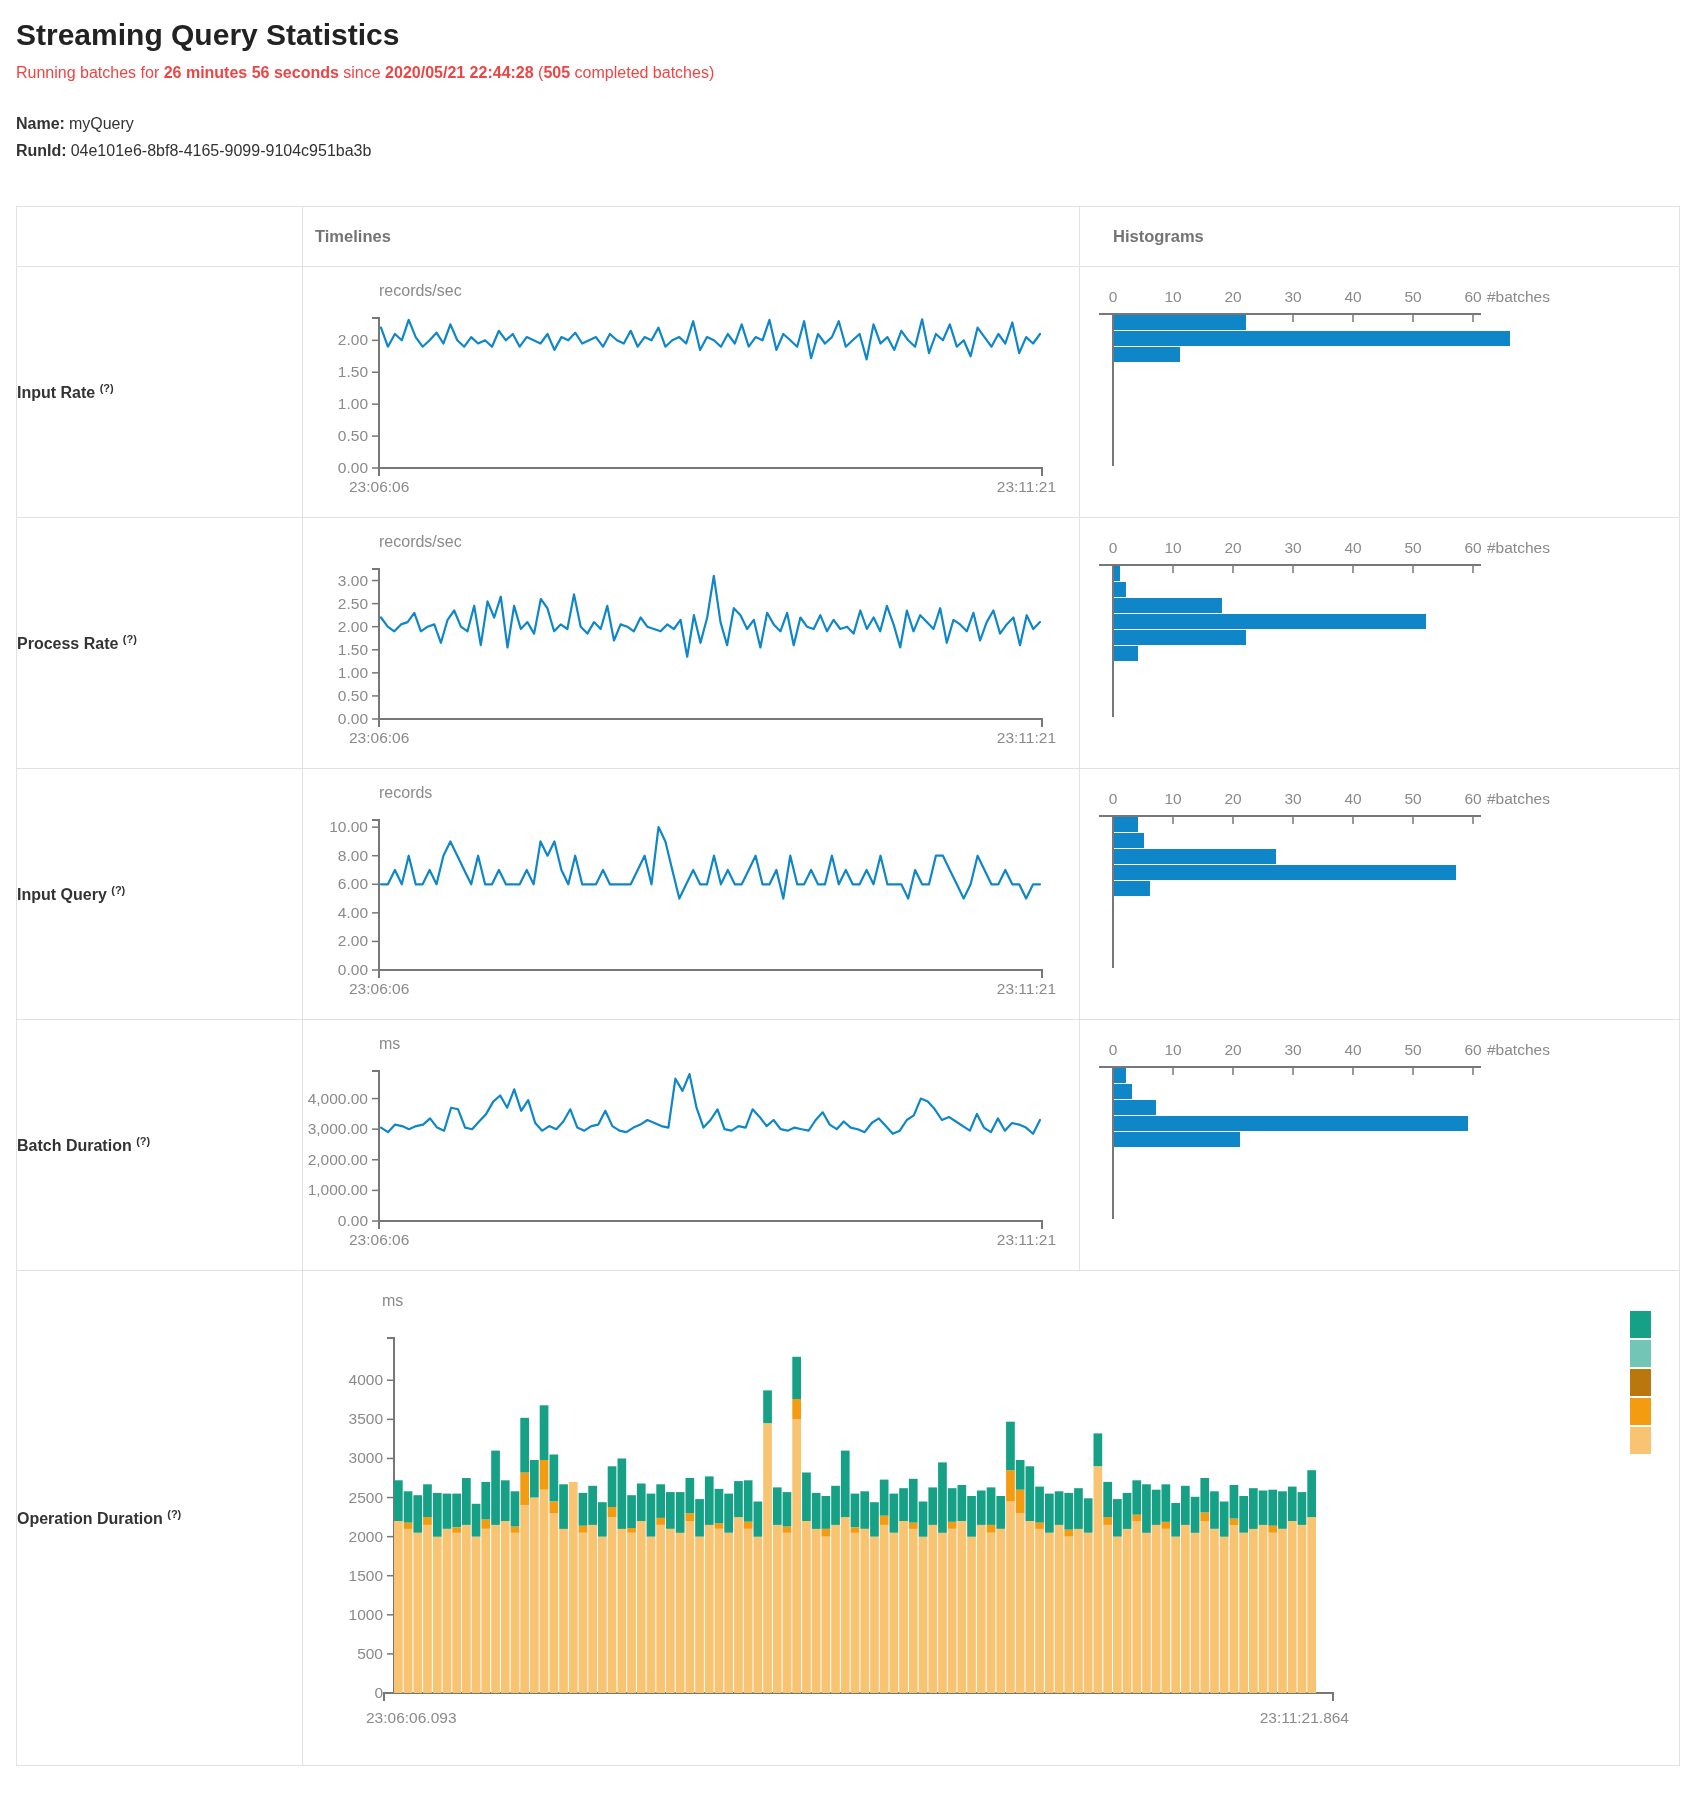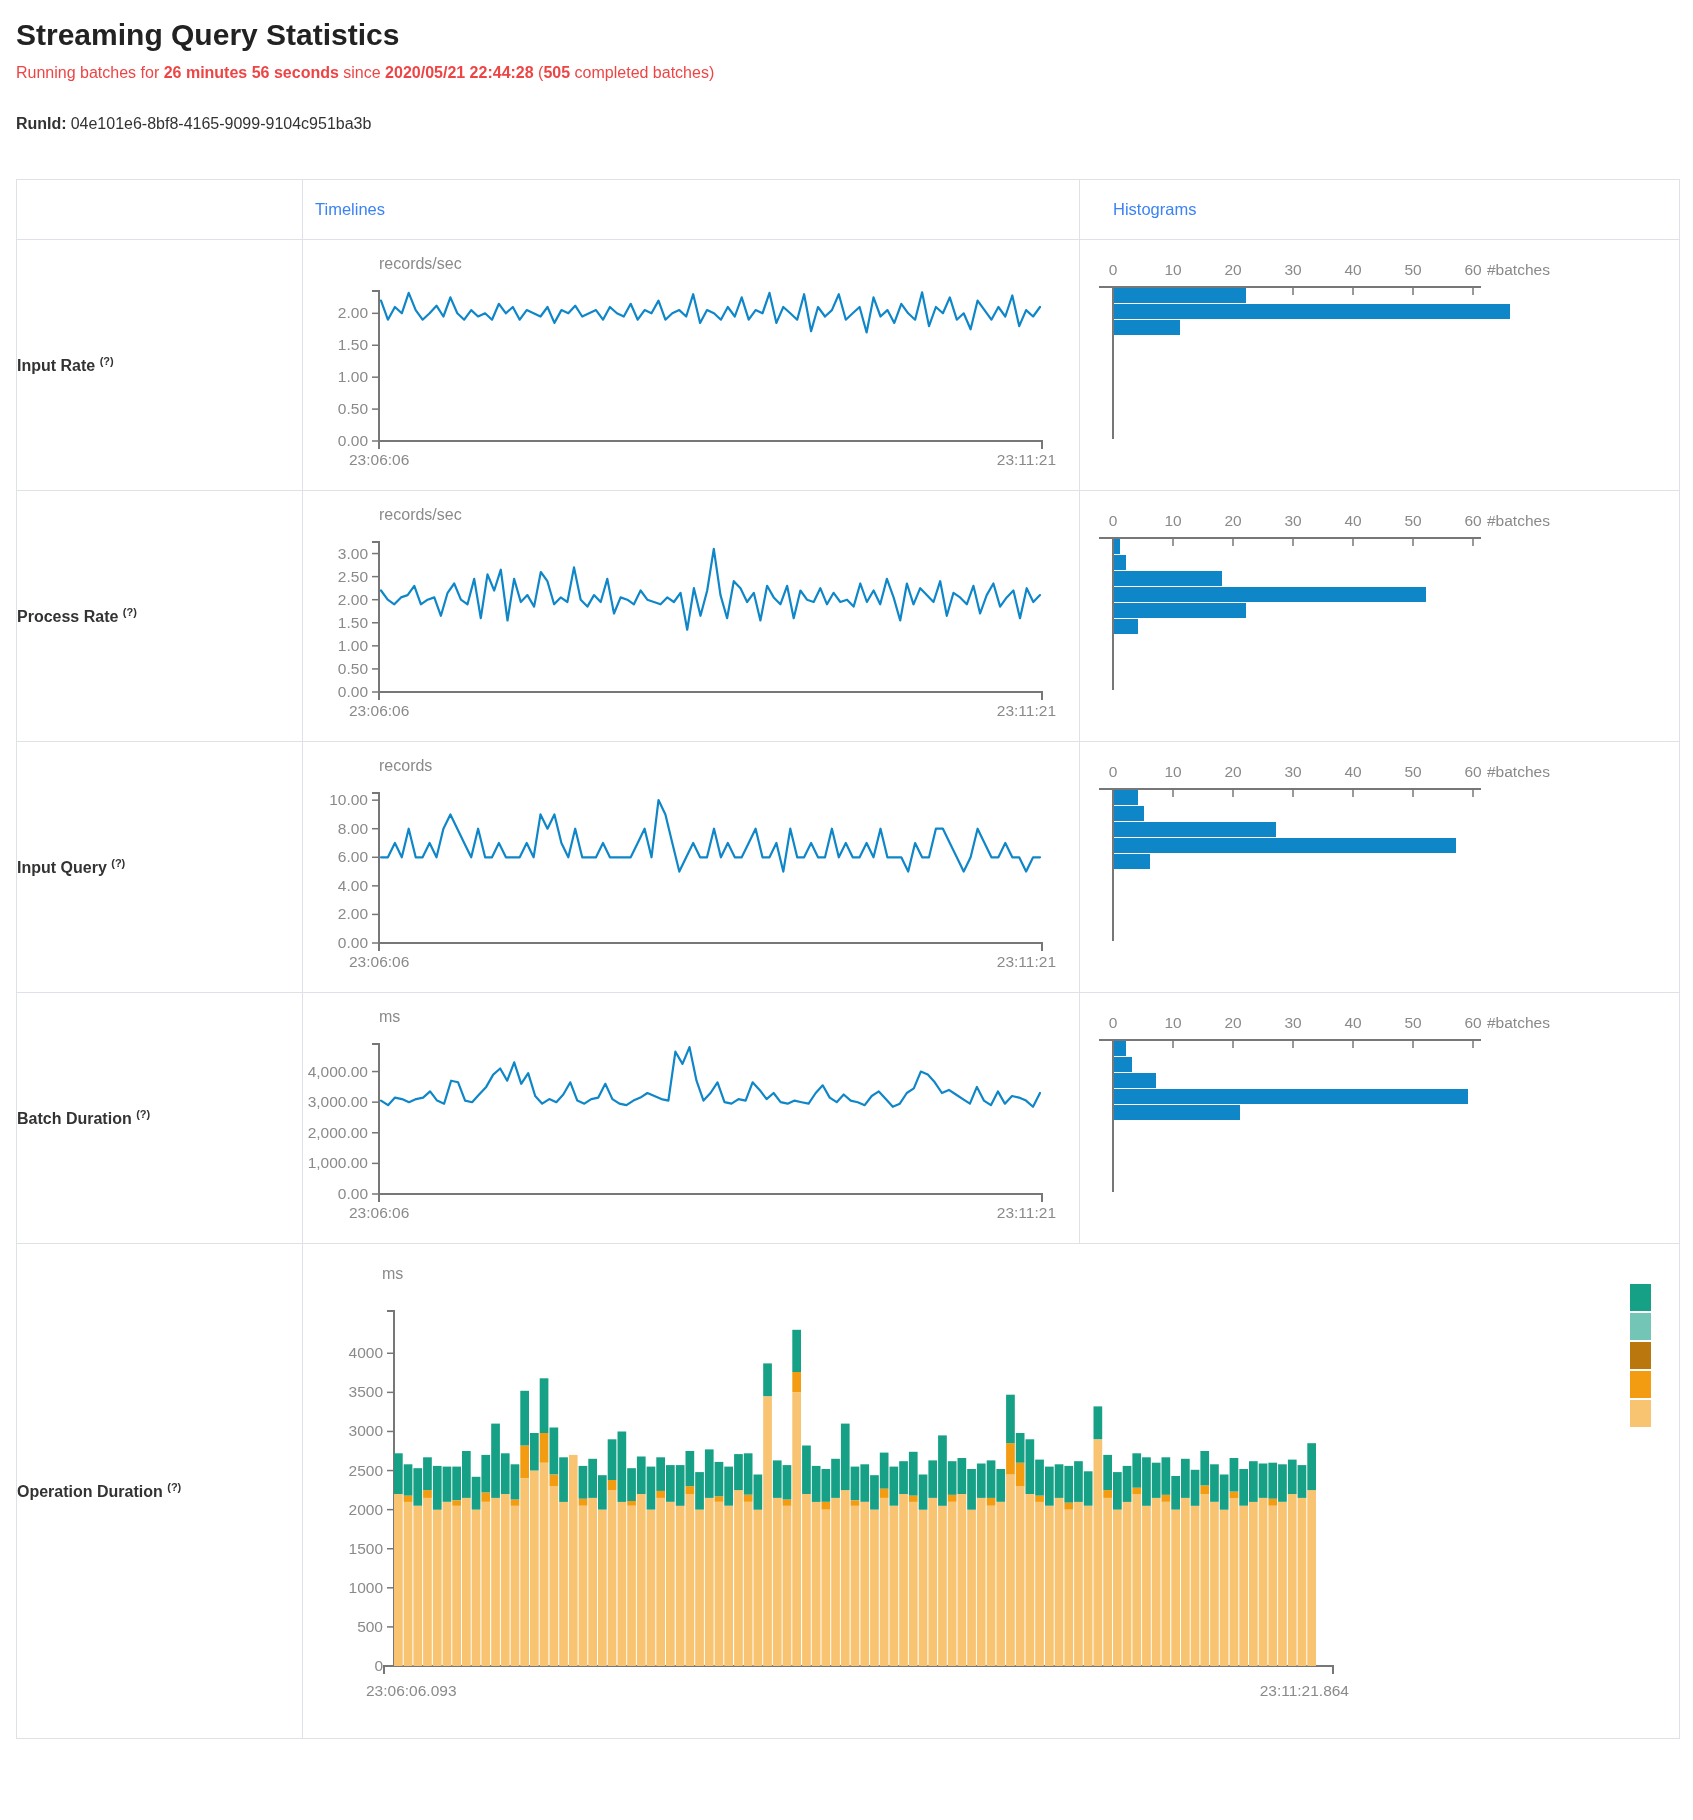--- a/index.html
+++ b/index.html
@@ -4,21 +4,21 @@
 <style>
   html,body{margin:0;padding:0;background:#fff;color:#333;
     font-family:"Liberation Sans","DejaVu Sans",sans-serif;}
   .container{width:1407px;padding:0 0 10px 16px;box-sizing:border-box;}
   h1{font-size:30px;font-weight:700;color:#222;margin:18px 0 12px 0;}
   .subtitle{font-size:16px;margin:0 4px 28px 0;color:#ef4444;}
   .meta-line{font-size:16px;line-height:27px;}
   .meta-line strong{margin-right:4px;}
   table.stats{border-collapse:collapse;margin-top:42px;table-layout:fixed;width:1575px;}
   table.stats th,table.stats td{border:1px solid #dee2e6;}
-  thead th{text-align:left;font-size:16.5px;font-weight:400;color:#3b82f6;
+  thead th{text-align:left;font-size:16.5px;font-weight:700;color:#737373;
     padding:20px 10px;}
   th.col-label{width:265px;}
   th.col-timelines{width:754px;padding-left:12px;}
   th.col-histograms{width:556px;padding-left:33px;}
   td.row-label{vertical-align:middle;padding-left:0;font-size:16px;
     font-weight:700;color:#333;}
   td.row-label sup{font-size:11px;font-weight:700;color:#333;cursor:default;}
   td.chart-cell{vertical-align:top;padding:7px 0 7px 0;position:relative;}
   svg{display:block;}
   svg text{font-family:"Liberation Sans","DejaVu Sans",sans-serif;}
@@ -28,20 +28,21 @@
 </style>
 </head>
 <body>
 
 <div class="container">
 
   <h1>Streaming Query Statistics</h1>
 
   <p class="subtitle"><span>Running batches for </span><strong>26 minutes 56 seconds</strong><span> since </span><strong>2020/05/21 22:44:28</strong><span> (</span><strong>505</strong><span> completed batches)</span></p>
 
+  <div class="meta-line"><strong>Name:</strong><span>myQuery</span></div>
   <div class="meta-line"><strong>RunId:</strong><span>04e101e6-8bf8-4165-9099-9104c951ba3b</span></div>
 
   <table class="stats">
     <thead>
       <tr>
         <th class="col-label"></th>
         <th class="col-timelines">Timelines</th>
         <th class="col-histograms">Histograms</th>
       </tr>
     </thead>

